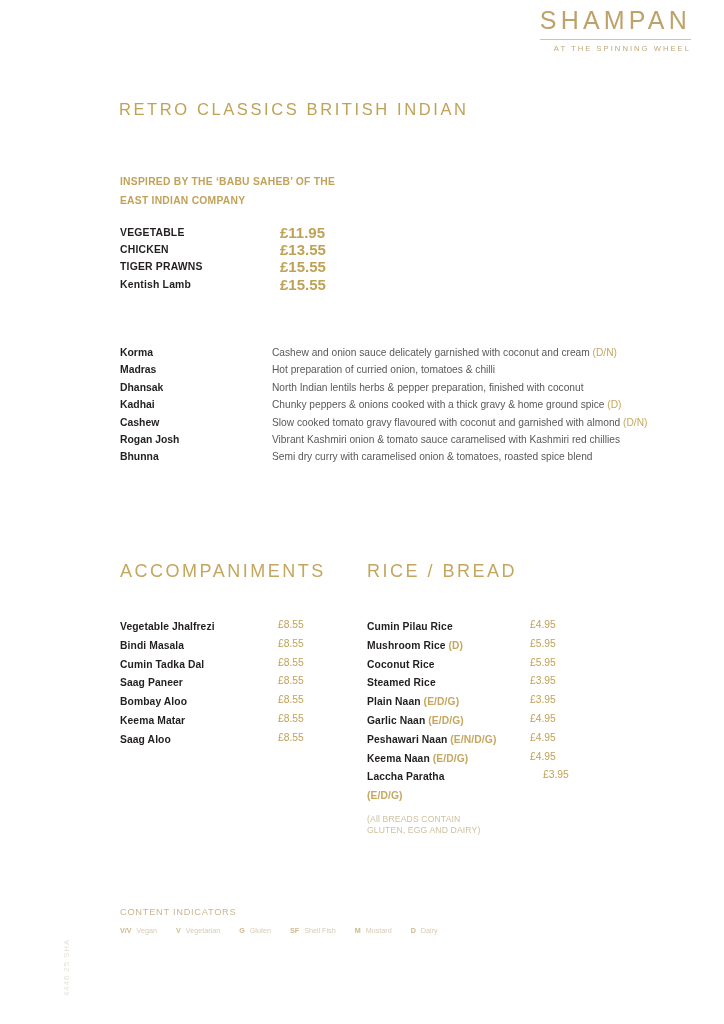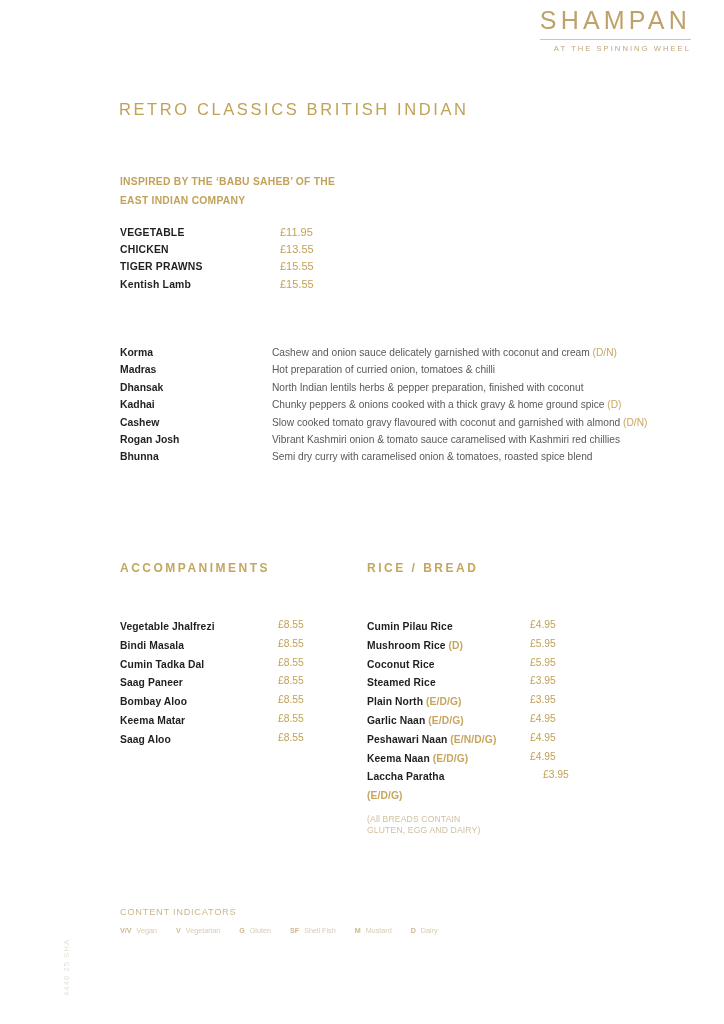--- a/index.html
+++ b/index.html
@@ -84,23 +84,23 @@
     width: 160px;
     font-size: 10.4px;
     font-weight: 700;
     color: #231f20;
     letter-spacing: 0.2px;
   }
   .protein-name.title-case {
     font-weight: 700;
   }
   .protein-price {
-    font-size: 11px;
+    font-size: 15px;
     color: #c0a257;
-    font-weight: 400;
+    font-weight: 700;
   }
 
   
   .curries {
     position: absolute;
     left: 120px;
     top: 344px;
     width: 580px;
   }
   .curry-row {
@@ -119,24 +119,24 @@
     color: #58595b;
     font-weight: 400;
   }
   .tag {
     color: #c7a75f;
   }
 
   
   .section-heading {
     position: absolute;
-    font-size: 12px;
+    font-size: 18px;
     letter-spacing: 2.5px;
     color: #c3a75f;
-    font-weight: 700;
+    font-weight: 400;
     white-space: nowrap;
   }
   #heading-accompaniments { left: 120px; top: 561px; }
   #heading-rice-bread     { left: 367px; top: 561px; }
 
   
   .col {
     position: absolute;
     top: 617px;
   }
@@ -328,21 +328,21 @@
   </div>
   <div class="item-row">
     <span class="item-name"><span>Coconut Rice</span><span class="tag"></span></span>
     <span class="item-price">£5.95</span>
   </div>
   <div class="item-row">
     <span class="item-name"><span>Steamed Rice</span><span class="tag"></span></span>
     <span class="item-price">£3.95</span>
   </div>
   <div class="item-row">
-    <span class="item-name"><span>Plain North </span><span class="tag">(E/D/G)</span></span>
+    <span class="item-name"><span>Plain Naan </span><span class="tag">(E/D/G)</span></span>
     <span class="item-price">£3.95</span>
   </div>
   <div class="item-row">
     <span class="item-name"><span>Garlic Naan </span><span class="tag">(E/D/G)</span></span>
     <span class="item-price">£4.95</span>
   </div>
   <div class="item-row" style="width:130px;">
     <span class="item-name"><span>Peshawari Naan </span><span class="tag">(E/N/D/G)</span></span>
     <span class="item-price">£4.95</span>
   </div>

